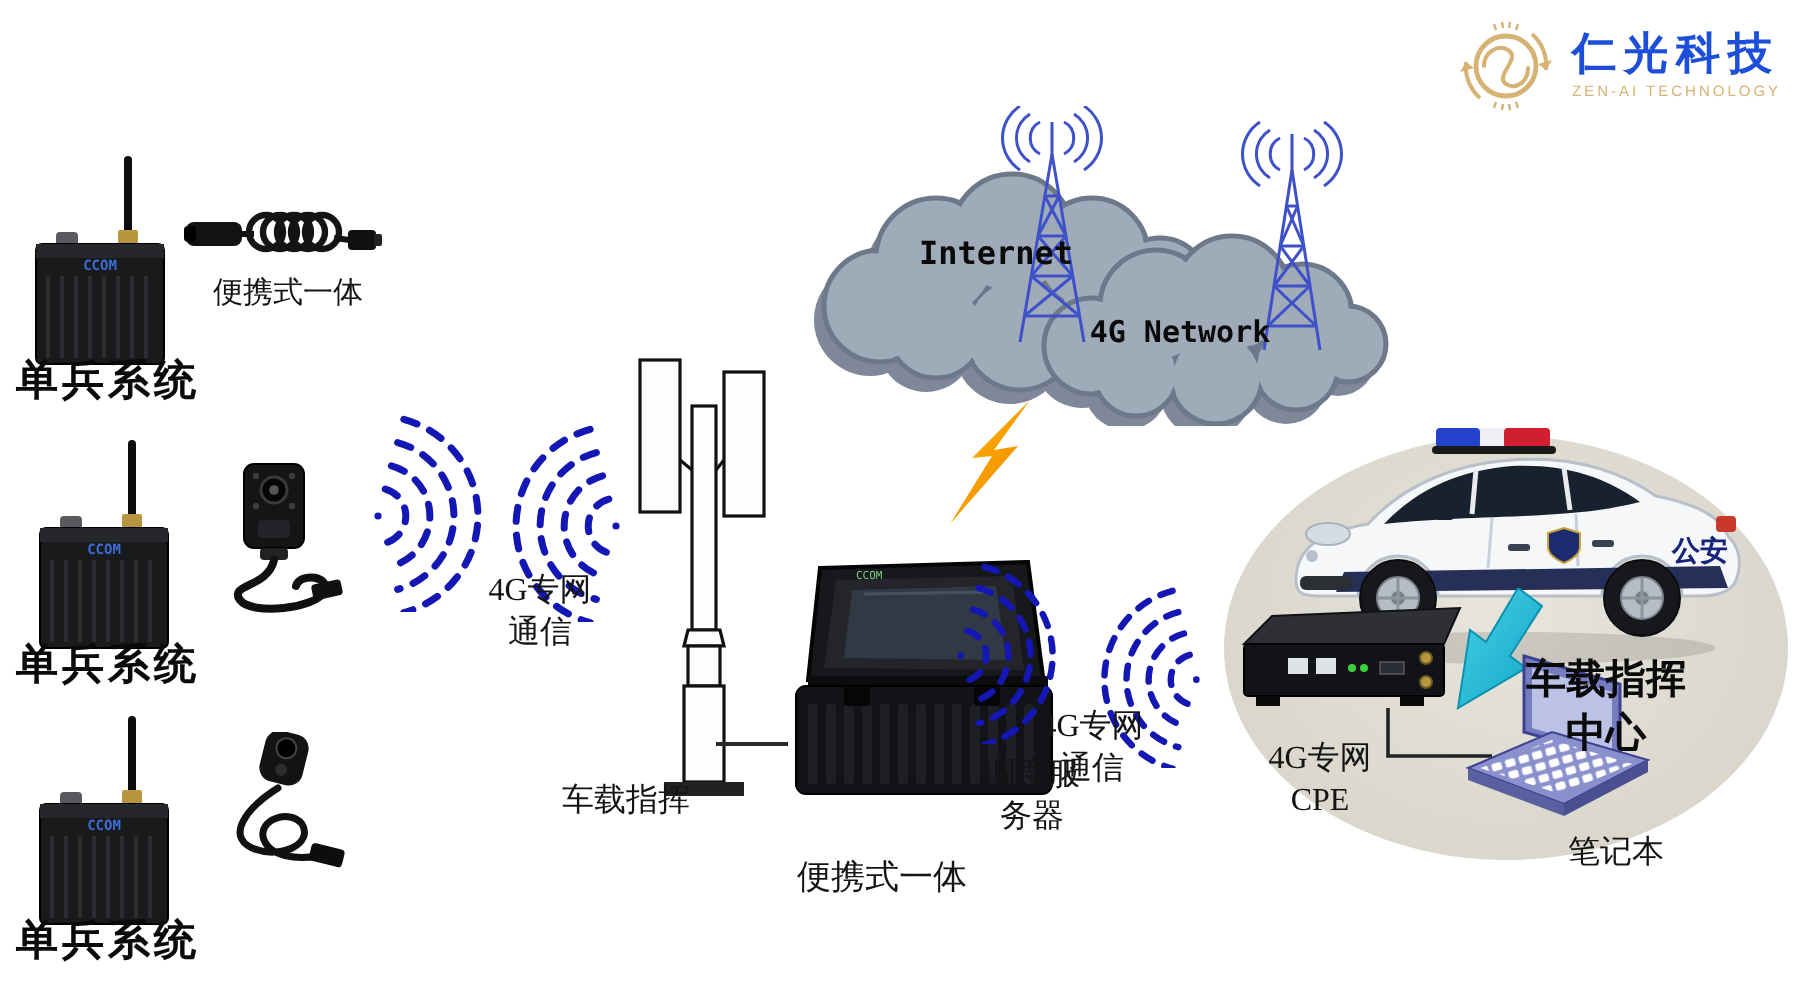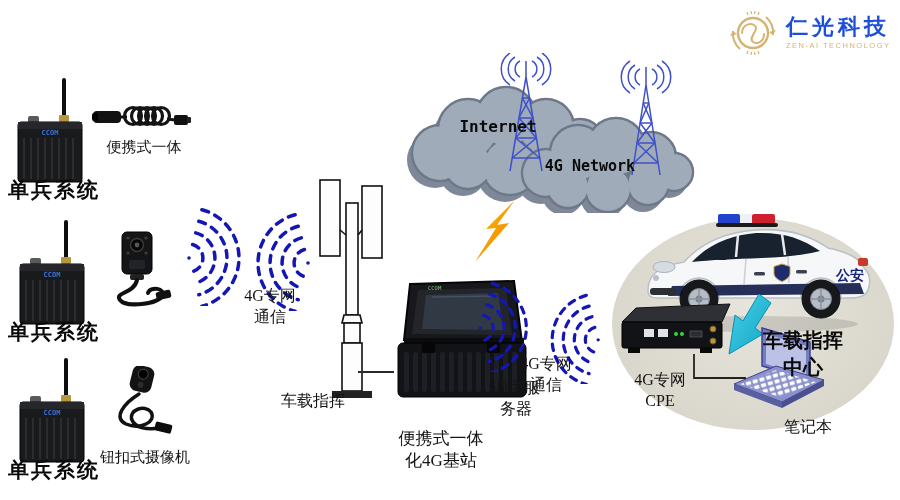--- a/index.html
+++ b/index.html
@@ -144,24 +144,20 @@
   </svg>
   <svg class="abs" style="left:103px;top:366px;" width="75" height="80" viewBox="0 0 75 80">
     <g transform="rotate(14 39 13)">
       <rect x="28" y="0" width="22" height="26" rx="7" fill="#131313"></rect>
       <circle cx="39" cy="8" r="5" fill="#000" stroke="#444"></circle>
       <circle cx="39" cy="19" r="3" fill="#2c2c2c"></circle>
     </g>
     <path d="M 36 28 C 20 38 10 52 23 58 C 37 64 54 56 48 46 C 42 38 25 44 29 54 C 32 62 45 64 56 62" fill="none" stroke="#111" stroke-width="3.5" stroke-linecap="round"></path>
     <rect x="52" y="57" width="17" height="9" rx="2" fill="#0d0d0d" transform="rotate(14 60 61)"></rect>
   </svg>
-  <div class="abs cam-label" style="left:90px;top:448px;width:110px;">
-    <div>钮扣式摄像机</div>
-    <div></div>
-  </div>
   <div class="abs sys-label" style="left:4px;top:456px;width:100px;">单兵系统</div>
 
   <svg class="abs" style="left:183px;top:206px;" width="58" height="100" viewBox="0 0 58 100">
     <g fill="none" stroke="#1417b4" stroke-width="3.5" stroke-linecap="round" stroke-dasharray="7 7">
       <path d="M 9.6 38.5 A 14 14 0 0 1 9.6 65.5"></path>
       <path d="M 12.7 26.9 A 26 26 0 0 1 12.7 77.1"></path>
       <path d="M 15.8 15.3 A 38 38 0 0 1 15.8 88.7"></path>
       <path d="M 18.9 3.7 A 50 50 0 0 1 18.9 100.3"></path>
     </g>
     <circle cx="6" cy="52" r="1.8" fill="#1417b4"></circle>
@@ -217,21 +213,20 @@
         <rect x="93" y="72" width="5" height="40" rx="2"></rect>
       <rect x="102" y="72" width="5" height="40" rx="2"></rect>
         <rect x="111" y="72" width="5" height="40" rx="2"></rect>
       <rect x="120" y="72" width="5" height="40" rx="2"></rect>
     </g>
     <rect x="30" y="63" width="13" height="10" rx="2" fill="#060607"></rect>
     <rect x="95" y="63" width="13" height="10" rx="2" fill="#060607"></rect>
   </svg>
   <div class="abs zh" style="left:392px;top:404px;width:98px;font-size:17px;">
     <div>便携式一体</div>
-    <div>化4G基站</div>
   </div>
   <div class="abs zh" style="left:480px;top:354px;width:72px;">
     <div>调度服</div>
     <div>务器</div>
   </div>
 
   <svg class="abs" style="left:474px;top:280px;" width="55" height="92" viewBox="0 0 58 100">
     <g fill="none" stroke="#1417b4" stroke-width="3.5" stroke-linecap="round" stroke-dasharray="7 7">
       <path d="M 9.6 38.5 A 14 14 0 0 1 9.6 65.5"></path>
       <path d="M 12.7 26.9 A 26 26 0 0 1 12.7 77.1"></path>

